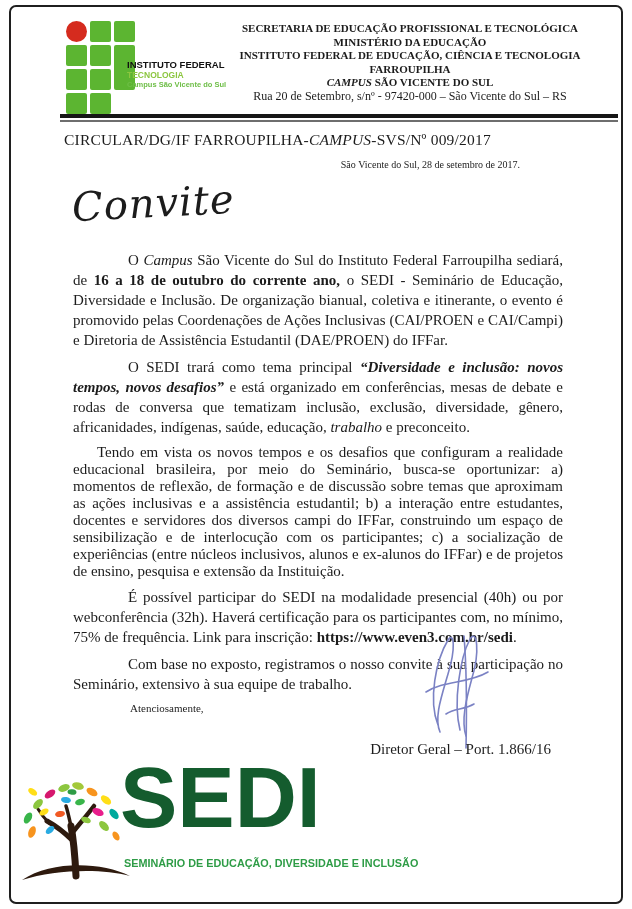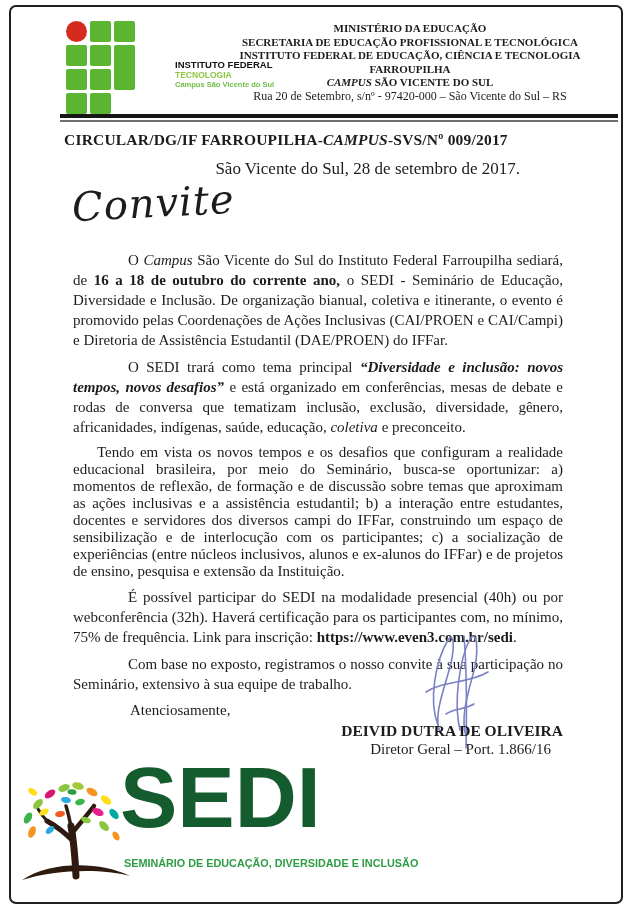--- a/index.html
+++ b/index.html
@@ -9,52 +9,52 @@
         border:2px solid #1f1f1f;border-radius:7px;pointer-events:none;}
 
   
   .hdr{position:absolute;left:0;top:0;width:100%;}
   .if-logo{position:absolute;left:66px;top:21px;display:grid;
         grid-template-columns:repeat(3,21px);grid-template-rows:repeat(4,21px);gap:3px;}
   .if-cell{background:#5CB531;border-radius:2px;}
   .if-cell.red{background:#D52B1E;border-radius:50%;}
   .if-cell.tall{grid-column:3;grid-row:2 / span 2;}
   .if-text{position:absolute;left:127px;top:60px;line-height:1.15;
-        font-family:"Liberation Sans",sans-serif;white-space:nowrap;margin-left:48px;}
+        font-family:"Liberation Sans",sans-serif;white-space:nowrap;}
   .if-t1{font-size:9.5px;font-weight:bold;color:#111;}
   .if-t2{font-size:8.5px;font-weight:bold;color:#8CC63F;}
   .if-t3{font-size:7.5px;font-weight:bold;color:#6EBE47;}
 
   .org{position:absolute;left:208px;top:22px;width:404px;text-align:center;line-height:13.5px;}
   .org .b{font-weight:bold;font-size:11px;}
   .org .r{font-size:12px;font-family:Liberation Serif, serif;}
   .org .it{font-style:italic;}
 
   .rule{position:absolute;left:60px;top:114px;width:558px;height:2px;
         border-top:4px solid #161616;border-bottom:2px solid #6e6e6e;}
 
   
-  .circular{position:absolute;left:64px;top:131px;font-size:15.5px;font-weight:bold;letter-spacing:.2px;}
+  .circular{position:absolute;left:64px;top:131px;font-size:15.5px;font-weight:normal;letter-spacing:.2px;}
   .circular .it{font-style:italic;}
-  .dateline{position:absolute;right:112px;top:159px;font-size:17px;}
+  .dateline{position:absolute;right:112px;top:159px;font-size:10px;}
   .convite{position:absolute;left:72px;top:180px;font-size:40px;font-style:italic;
         font-family:"DejaVu Serif",serif;transform:rotate(-3deg);letter-spacing:1px;}
 
   
   .doc-body{position:absolute;left:73px;top:250px;width:490px;}
   .doc-body p{margin:0 0 7px 0;font-size:15px;line-height:20px;text-align:justify;}
   .doc-body p.tight{line-height:17px;}
   .ind-lg{text-indent:55px;}
   .ind-md{text-indent:24px;}
   .b{font-weight:bold;}
   .i{font-style:italic;}
   .bi{font-weight:bold;font-style:italic;}
 
   
-  .regards{position:absolute;left:130px;top:702px;font-size:15px;}
+  .regards{position:absolute;left:130px;top:702px;font-size:11px;}
   .sig{position:absolute;left:420px;top:630px;}
   .signer-name{position:absolute;right:69px;top:722px;font-size:15.5px;font-weight:bold;}
   .signer-role{position:absolute;right:81px;top:741px;font-size:15px;}
 
   
   .sedi-tree{position:absolute;left:20px;top:780px;}
   .sedi-word{position:absolute;left:120px;top:754px;font-family:"Liberation Sans",sans-serif;
         font-weight:bold;font-size:86px;line-height:86px;color:#145C2E;letter-spacing:0px;}
   .sedi-sub{position:absolute;left:124px;top:857px;font-family:"Liberation Sans",sans-serif;
         font-weight:bold;font-size:11.5px;color:#2E9C46;white-space:nowrap;
@@ -81,40 +81,40 @@
       <div class="if-cell"></div>
     </div>
 
     <div class="if-text">
       <div class="if-t1">INSTITUTO FEDERAL</div>
       <div class="if-t2">TECNOLOGIA</div>
       <div class="if-t3">Campus São Vicente do Sul</div>
     </div>
 
     <div class="org">
+      <div class="b">SECRETARIA DE EDUCAÇÃO PROFISSIONAL E TECNOLÓGICA</div>
       <div class="b">MINISTÉRIO DA EDUCAÇÃO</div>
-      <div class="b">SECRETARIA DE EDUCAÇÃO PROFISSIONAL E TECNOLÓGICA</div>
       <div class="b">INSTITUTO FEDERAL DE EDUCAÇÃO, CIÊNCIA E TECNOLOGIA FARROUPILHA</div>
       <div class="b"><span class="it">CAMPUS</span><span> SÃO VICENTE DO SUL</span></div>
       <div class="r">Rua 20 de Setembro, s/nº - 97420-000 – São Vicente do Sul – RS</div>
     </div>
   </div>
 
   <div class="rule"></div>
 
   <div class="circular"><span>CIRCULAR/DG/IF FARROUPILHA-</span><span class="it">CAMPUS</span><span>-SVS/Nº 009/2017</span></div>
 
   <div class="dateline">São Vicente do Sul, 28 de setembro de 2017.</div>
 
   <div class="convite">Convite</div>
 
   <div class="doc-body">
     <p class="ind-lg"><span>O </span><span class="i">Campus</span><span> São Vicente do Sul do Instituto Federal Farroupilha sediará, de </span><span class="b">16 a 18 de outubro do corrente ano,</span><span> o SEDI - Seminário de Educação, Diversidade e Inclusão. De organização bianual, coletiva e itinerante, o evento é promovido pelas Coordenações de Ações Inclusivas (CAI/PROEN e CAI/Campi) e Diretoria de Assistência Estudantil (DAE/PROEN) do IFFar.</span></p>
 
-    <p class="ind-lg"><span>O SEDI trará como tema principal </span><span class="bi">“Diversidade e inclusão: novos tempos, novos desafios”</span><span> e está organizado em conferências, mesas de debate e rodas de conversa que tematizam inclusão, exclusão, diversidade, gênero, africanidades, indígenas, saúde, educação, </span><span class="i">coletiva</span><span> e preconceito.</span></p>
+    <p class="ind-lg"><span>O SEDI trará como tema principal </span><span class="bi">“Diversidade e inclusão: novos tempos, novos desafios”</span><span> e está organizado em conferências, mesas de debate e rodas de conversa que tematizam inclusão, exclusão, diversidade, gênero, africanidades, indígenas, saúde, educação, </span><span class="i">trabalho</span><span> e preconceito.</span></p>
 
     <p class="ind-md tight"><span>Tendo em vista os novos tempos e os desafios que configuram a realidade educacional brasileira, por meio do Seminário, busca-se oportunizar: a) momentos de reflexão, de formação e de discussão sobre temas que aproximam as ações inclusivas e a assistência estudantil; b) a interação entre estudantes, docentes e servidores dos diversos campi do IFFar, construindo um espaço de sensibilização e de interlocução com os participantes; c) a socialização de experiências (entre núcleos inclusivos, alunos e ex-alunos do IFFar) e de projetos de ensino, pesquisa e extensão da Instituição.</span></p>
 
     <p class="ind-lg"><span>É possível participar do SEDI na modalidade presencial (40h) ou por webconferência (32h). Haverá certificação para os participantes com, no mínimo, 75% de frequência. Link para inscrição: </span><span class="b">https://www.even3.com.br/sedi</span><span>.</span></p>
 
     <p class="ind-lg"><span>Com base no exposto, registramos o nosso convite à sua participação no Seminário, extensivo à sua equipe de trabalho.</span></p>
   </div>
 
   <div class="regards">Atenciosamente,</div>
 
@@ -123,21 +123,20 @@
       <g fill="none" stroke="#7B82C4" stroke-width="1.6" stroke-linecap="round">
         <path d="M18,95 C8,70 16,30 28,10 C34,1 36,18 28,44 C21,68 14,88 20,102"></path>
         <path d="M40,100 C33,72 40,28 50,9 C57,-2 60,22 52,48 C46,70 41,90 46,106"></path>
         <path d="M44,6 C46,30 47,70 46,118"></path>
         <path d="M6,62 C24,50 48,54 68,42"></path>
         <path d="M26,84 C34,78 44,80 54,74"></path>
       </g>
     </svg>
   </div>
 
-  <div class="signer-name">DEIVID DUTRA DE OLIVEIRA</div>
   <div class="signer-role">Diretor Geral – Port. 1.866/16</div>
 
   <div class="sedi-tree">
     <svg width="112" height="108" viewBox="0 0 112 108" xmlns="http://www.w3.org/2000/svg">
 
       <path d="M2,100 C32,80 82,82 110,96 C80,88 34,90 2,100 Z" fill="#2E1A0E"></path>
 
       <g fill="none" stroke="#2E1A0E" stroke-linecap="round">
         <path d="M56,96 C55,76 54,62 51,46" stroke-width="7"></path>
         <path d="M52,60 C44,52 36,46 27,41" stroke-width="5"></path>

